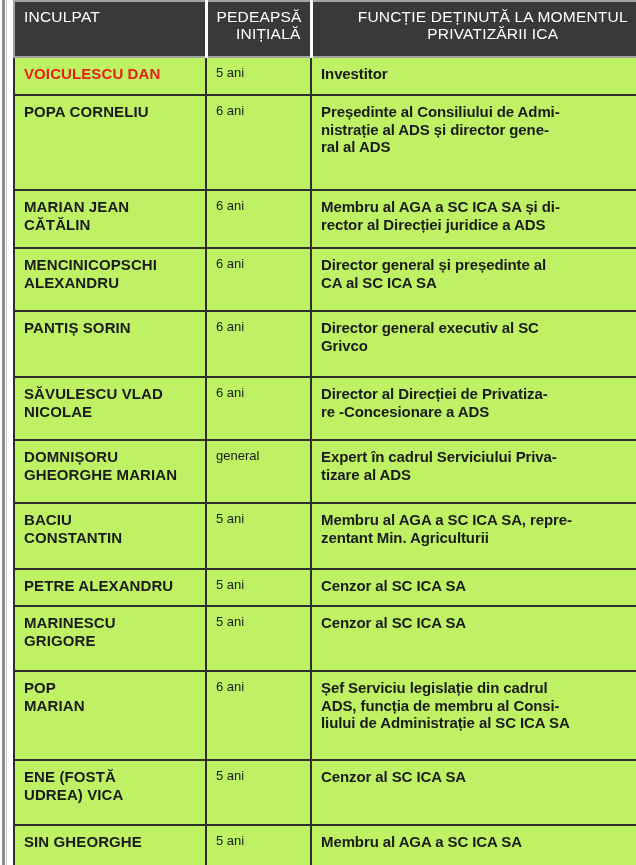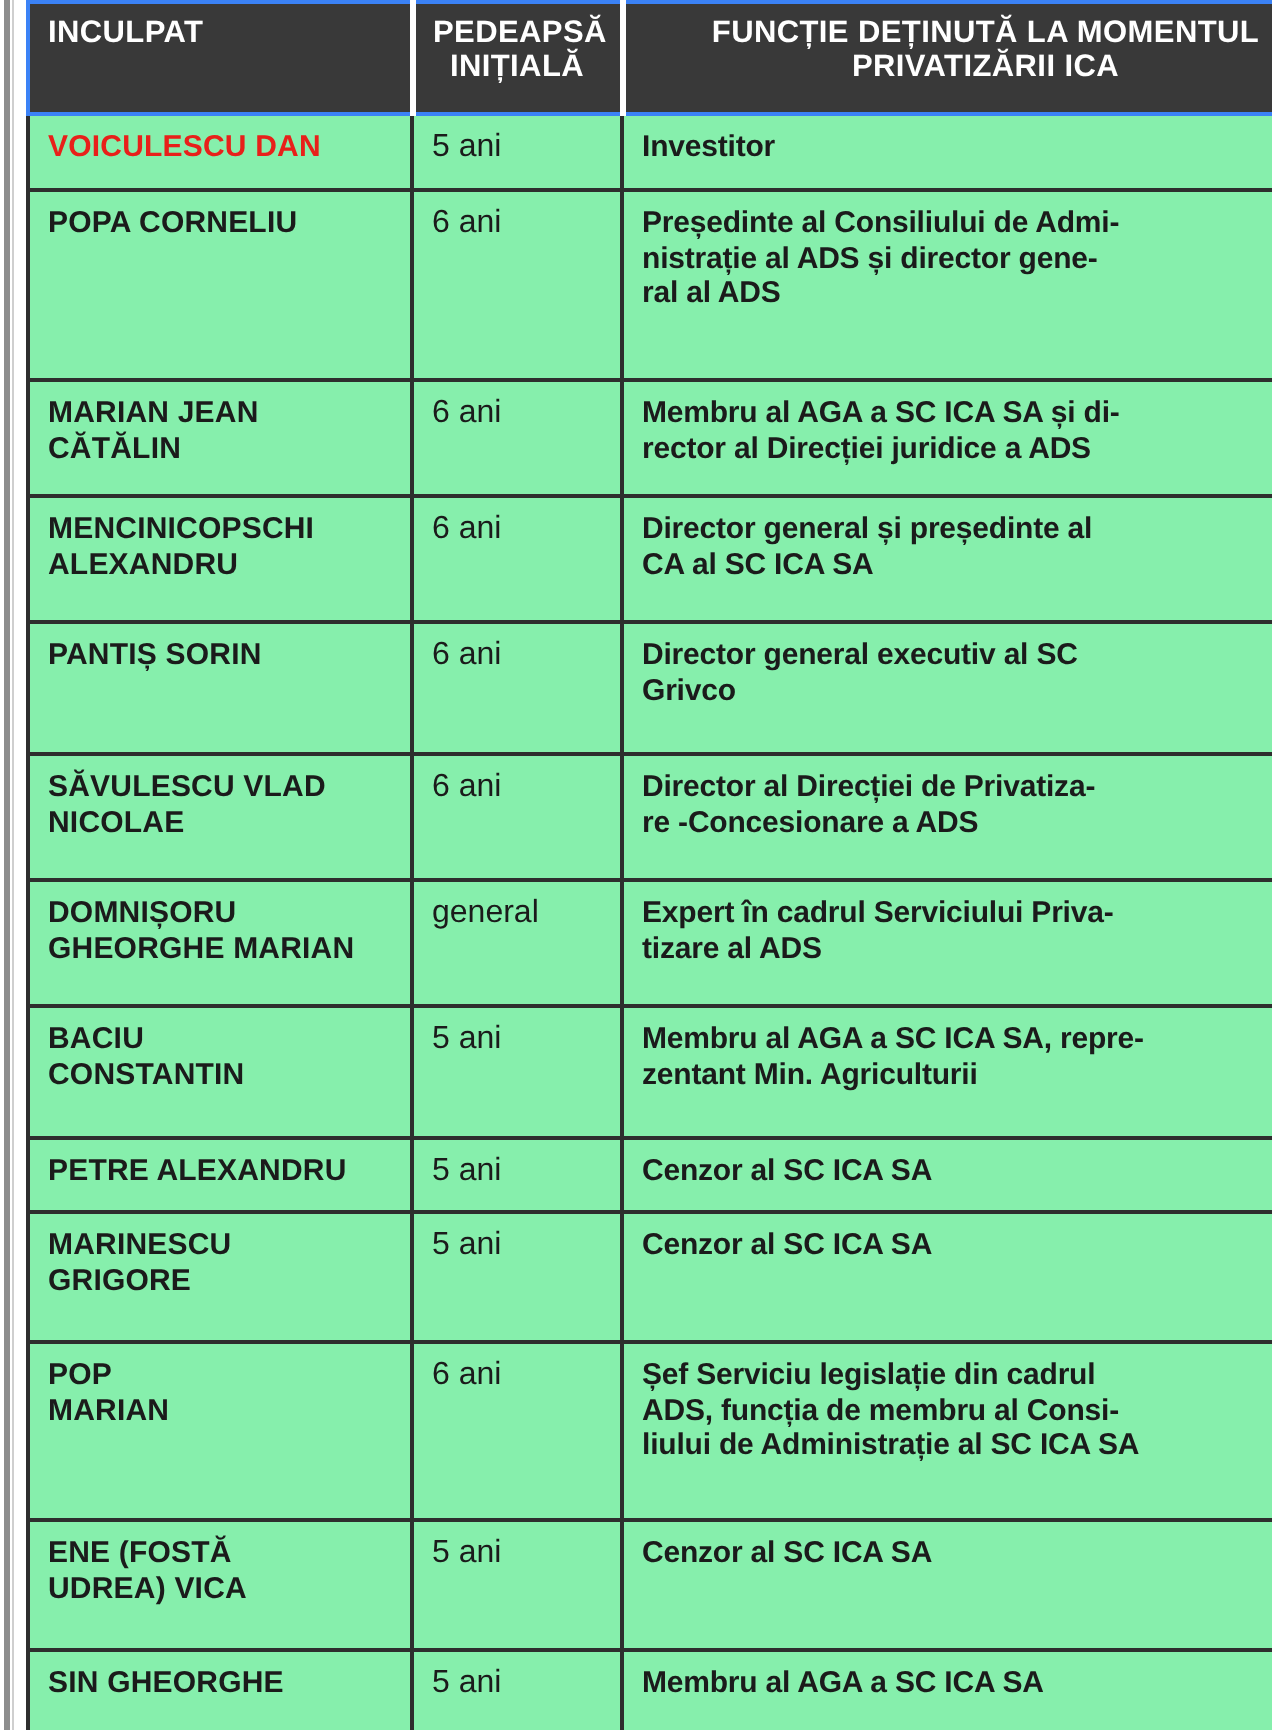--- a/index.html
+++ b/index.html
@@ -54,52 +54,52 @@
     background: #e7e7e7;
   }
 
   col.c-name  { width: 192px; }
   col.c-pen   { width: 105px; }
   col.c-func  { width: 363px; }
 
   thead th {
     background: #393939;
     color: #ffffff;
-    border: 2px solid #3b82f6;
+    border: 2px solid #a3a3a3;
     padding: 6px 9px 8px 9px;
     font-size: 15.5px;
-    font-weight: bold;
+    font-weight: normal;
     letter-spacing: 0.2px;
     line-height: 1.12;
     vertical-align: top;
     height: 56px;
     box-sizing: border-box;
   }
   thead th.th-name   { text-align: left; }
-  thead th.th-pen    { text-align: center; }
+  thead th.th-pen    { text-align: right; }
   thead th.th-func   { text-align: center; }
   thead th + th { border-left: 3px solid #ffffff; }
 
   tbody td {
-    background: #86efac;
+    background: #bef264;
     color: #1b1b1b;
     border: 2px solid #2e2e2e;
     padding: 7px 8px 6px 9px;
     vertical-align: top;
     line-height: 1.17;
     box-sizing: border-box;
   }
   tbody td.td-name {
     font-size: 15px;
     font-weight: bold;
     letter-spacing: 0.1px;
     white-space: pre-line;
   }
   tbody td.td-pen {
-    font-size: 16px;
+    font-size: 13px;
     font-weight: normal;
     letter-spacing: 0px;
   }
   tbody td.td-func {
     font-size: 15px;
     font-weight: bold;
     letter-spacing: -0.1px;
     white-space: pre-line;
   }
   tbody tr.highlight td.td-name {

